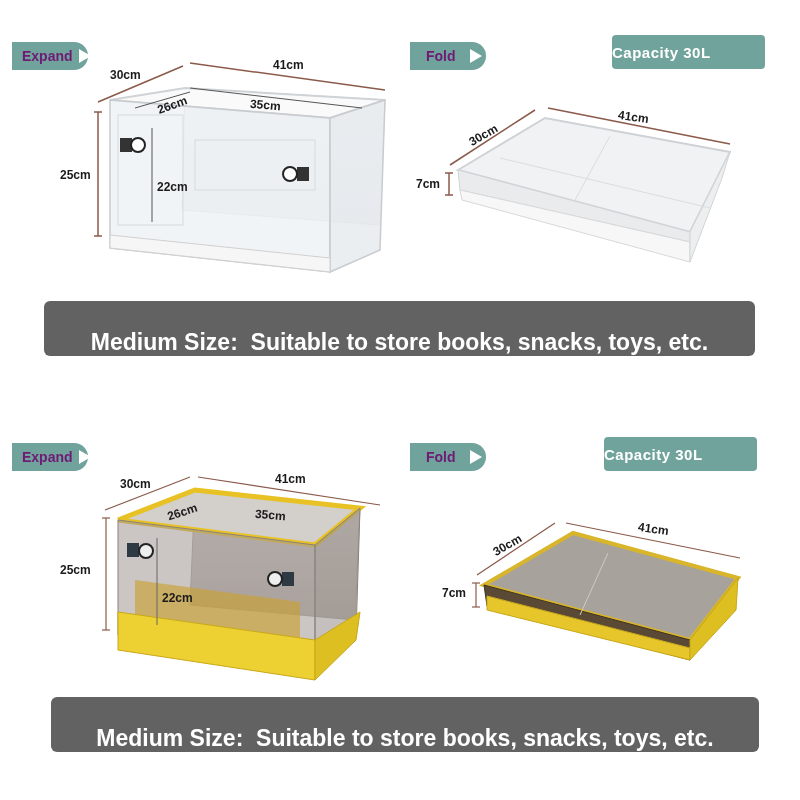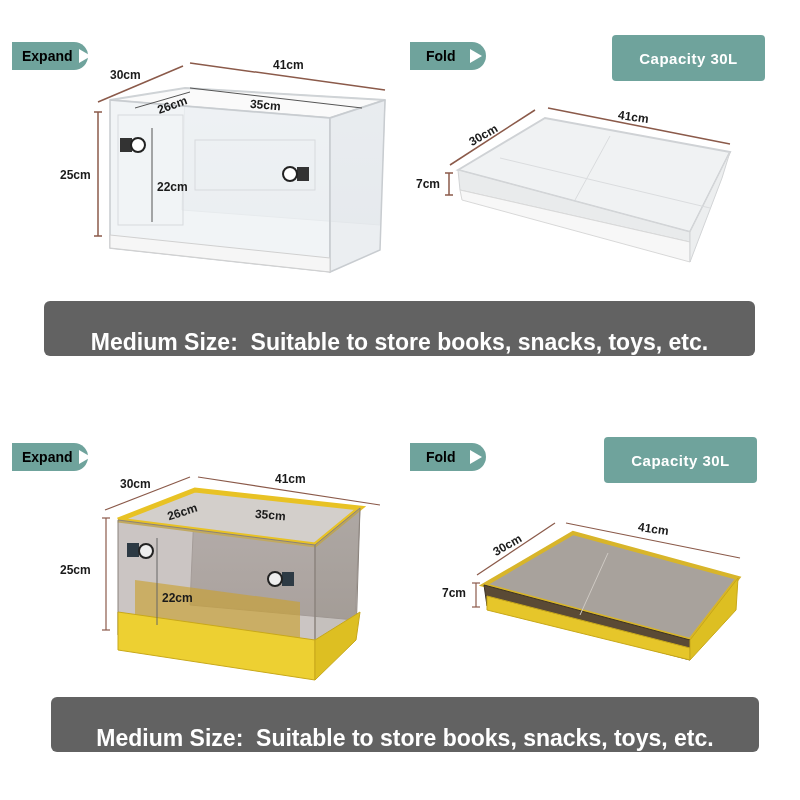--- a/index.html
+++ b/index.html
@@ -1,31 +1,31 @@
 <!DOCTYPE html>
 <html><head>
 <meta charset="utf-8">
 <style>
   * { box-sizing: border-box; margin: 0; padding: 0; }
   html, body { width: 800px; height: 800px; background: #ffffff; overflow: hidden; }
   body { position: relative; font-family: "Liberation Sans", "DejaVu Sans", sans-serif; color: #1a1a1a; }
 
   .tag {
-    position: absolute; height: 28px; background: #6fa39c; color: #000000;
+    position: absolute; height: 28px; background: #6fa39c; color: #701a75;
     font-weight: bold; font-size: 14px; display: flex; align-items: center;
     padding-left: 10px; border-radius: 0 14px 14px 0;
   }
   .tag .arrow {
     width: 0; height: 0; border-top: 7px solid transparent; border-bottom: 7px solid transparent;
     border-left: 12px solid #fff; margin-left: 6px;
   }
   .cap {
-    position: absolute; height: 46px; background: #6fa39c; color: #fff; border-radius: 4px;
+    position: absolute; height: 34px; background: #6fa39c; color: #fff; border-radius: 4px;
     font-weight: bold; font-size: 15px; letter-spacing: 0.5px;
-    display: flex; align-items: center; justify-content: center;
+    display: flex; align-items: center; 
   }
   .banner {
     position: absolute; background: #626262; color: #fff; border-radius: 6px;
     font-weight: bold; font-size: 23px; display: flex; align-items: flex-end; justify-content: center;
     white-space: pre;
   }
   .dim { position: absolute; font-size: 12px; font-weight: bold; color: #1a1a1a; white-space: nowrap; }
   svg.scene { position: absolute; left: 0; top: 0; }
 </style>
 </head>

